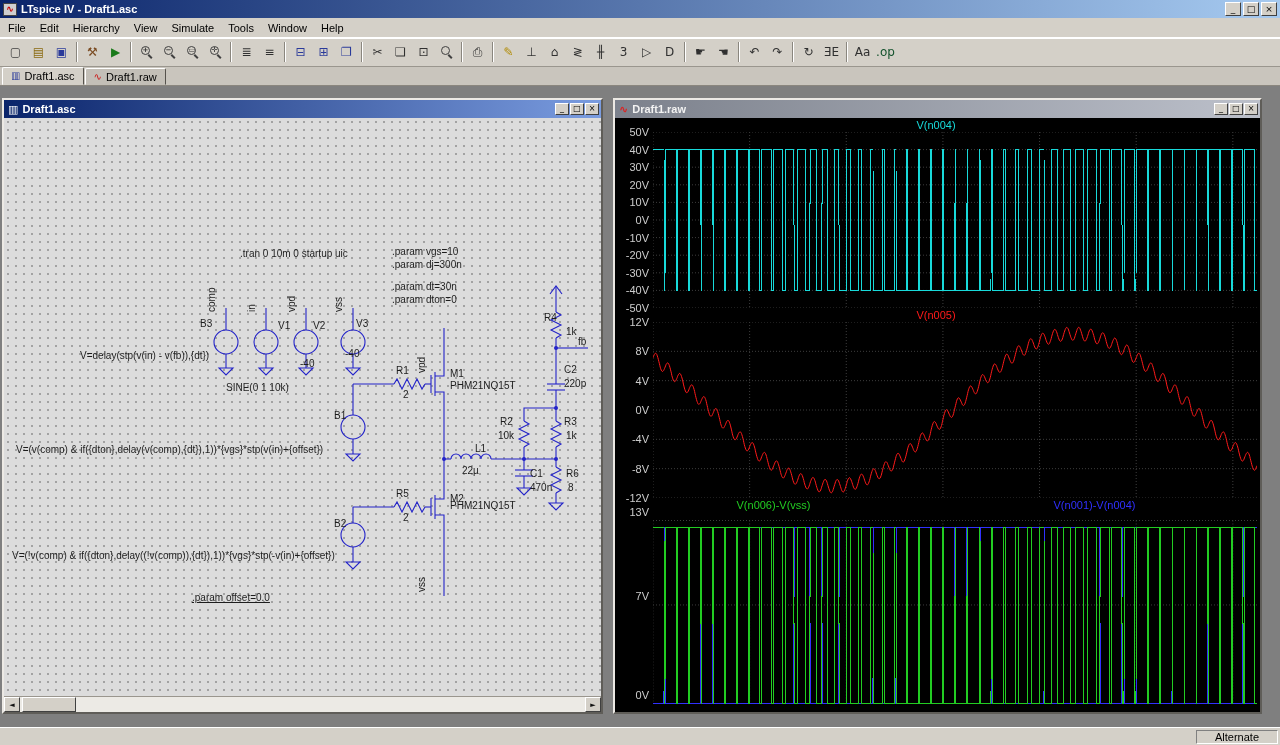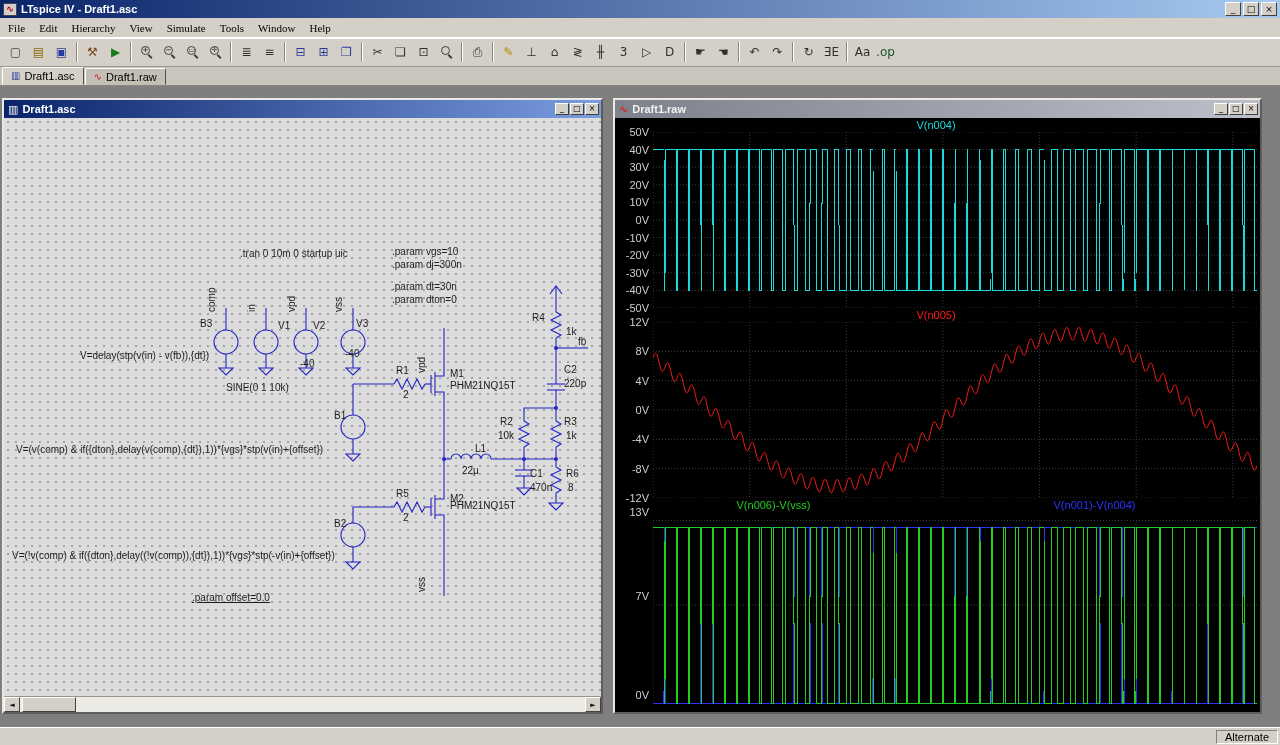--- a/index.html
+++ b/index.html
@@ -13,21 +13,21 @@
   .app-icon{width:14px;height:13px;background:#cfcfcf;border:1px solid #444;color:#c00;font-size:9px;
     line-height:11px;text-align:center;flex:none;}
   .win-btns{margin-left:auto;display:flex;gap:2px;}
   .wbtn{width:16px;height:14px;background:#d4d0c8;border:1px solid;border-color:#fff #404040 #404040 #fff;
     font-size:9px;line-height:1;display:flex;align-items:center;justify-content:center;padding:0;color:#000;
     font-family:"DejaVu Sans",sans-serif;}
 
   
   .menubar{height:20px;background:#d4d0c8;display:flex;align-items:center;font-size:11px;flex:none;
     border-bottom:1px solid #fff;padding-left:1px;color:#000;}
-  .menu-item{padding:3px 7px;font-family:Liberation Serif, serif;}
+  .menu-item{padding:3px 7px;}
 
   
   .toolbar{height:29px;background:#d4d0c8;display:flex;align-items:center;padding:2px 4px;flex:none;
     border-bottom:1px solid #9a968e;box-shadow:inset 0 1px 0 #fff;}
   .tb-btn{width:23px;height:22px;background:transparent;border:1px solid transparent;display:flex;
     align-items:center;justify-content:center;padding:0;flex:none;}
   .tb-ico{font-size:12px;line-height:1;font-family:"DejaVu Sans",sans-serif;}
   .tb-sep{width:2px;height:20px;border-left:1px solid #8a867e;border-right:1px solid #fff;margin:0 3px;flex:none;}
   .tb-ico.mag{position:relative;display:inline-block;width:14px;height:14px;font-size:7px;line-height:10px;
     padding-left:3px;text-align:left;font-weight:bold;}
@@ -88,21 +88,21 @@
   .pane-2 .pane-row{flex:1;}
   .gutter{width:38px;position:relative;flex:none;}
   .wave-plot{width:604px;height:100%;flex:none;display:block;}
   .xaxis{height:17px;position:relative;font-size:11px;flex:none;}
   .ytick{position:absolute;right:4px;transform:translateY(-50%);color:#cdcdcd;line-height:1;font-size:11px;}
   .xtick{position:absolute;top:2px;transform:translateX(-50%);color:#cdcdcd;line-height:1;}
 
   
   .statusbar{height:18px;background:#d4d0c8;border-top:1px solid #fff;display:flex;align-items:center;
     justify-content:flex-end;font-size:11px;flex:none;color:#000;}
-  .status-cell{border:1px solid;border-color:#808080 #fff #fff #808080;padding:0 8px;margin-right:2px;
+  .status-cell{border:1px solid;border-color:#808080 #fff #fff #808080;padding:0 18px;margin-right:2px;
     height:14px;line-height:13px;}
 </style>
 </head>
 <body>
 
 <div class="screen">
 
   <div class="titlebar">
     <span class="app-icon">∿</span>
     <span>LTspice IV - Draft1.asc</span>
@@ -403,21 +403,21 @@
           <span class="sch-text" style="left: 461px; top: 325px; padding-left: 10px;">L1</span>
           <span class="sch-text" style="left: 458px; top: 347px;">22µ</span>
           <span class="sch-text" style="left: 526px; top: 350px;">C1</span>
           <span class="sch-text" style="left: 526px; top: 364px;">470n</span>
           <span class="sch-text" style="left: 496px; top: 298px;">R2</span>
           <span class="sch-text" style="left: 494px; top: 312px;">10k</span>
           <span class="sch-text" style="left: 560px; top: 298px;">R3</span>
           <span class="sch-text" style="left: 562px; top: 312px;">1k</span>
           <span class="sch-text" style="left: 560px; top: 246px;">C2</span>
           <span class="sch-text" style="left: 560px; top: 260px;">220p</span>
-          <span class="sch-text" style="left: 528px; top: 194px;">R4</span>
+          <span class="sch-text" style="left: 540px; top: 194px;">R4</span>
           <span class="sch-text" style="left: 562px; top: 208px;">1k</span>
           <span class="sch-text" style="left: 574px; top: 218px;">fb</span>
           <span class="sch-text" style="left: 562px; top: 350px;">R6</span>
           <span class="sch-text" style="left: 564px; top: 364px;">8</span>
           <span class="sch-text" style="left: 392px; top: 370px;">R5</span>
           <span class="sch-text" style="left: 399px; top: 394px;">2</span>
           <span class="sch-text" style="left: 446px; top: 375px;">M2</span>
           <span class="sch-text" style="left: 446px; top: 382px;">PHM21NQ15T</span>
           <span class="sch-text" style="left: 330px; top: 400px;">B2</span>
           <span class="sch-text" style="left: 8px; top: 432px;">V=(!v(comp) &amp; if({dton},delay((!v(comp)),{dt}),1))*{vgs}*stp(-v(in)+{offset})</span>

